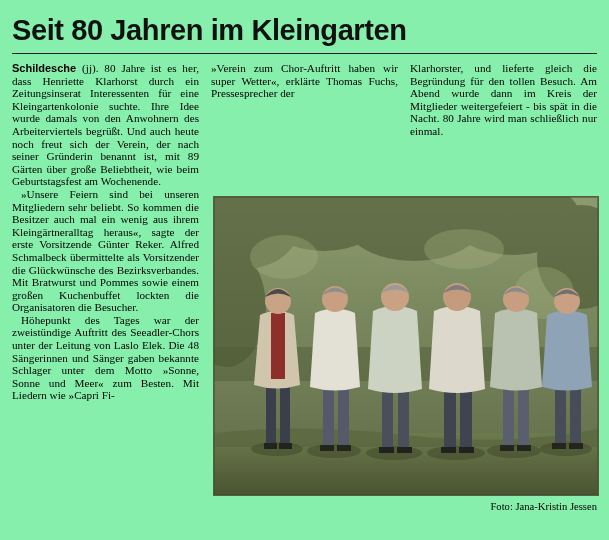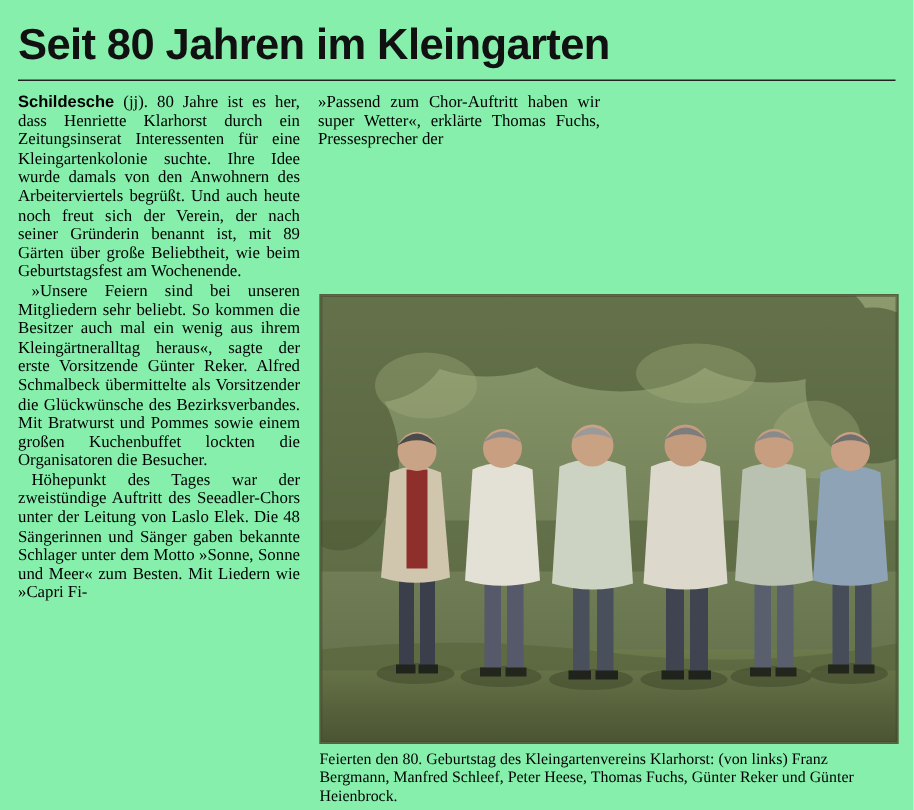--- a/index.html
+++ b/index.html
@@ -120,23 +120,26 @@
   <div class="body-wrap">
     <div class="columns">
 
       <div class="col c1">
         <p><span class="lead-name">Schildesche</span> <span>(jj).</span> <span>80 Jahre ist es her, dass Henriette Klarhorst durch ein Zeitungsinserat Interessenten für eine Kleingartenkolonie suchte. Ihre Idee wurde damals von den Anwohnern des Arbeiterviertels begrüßt. Und auch heute noch freut sich der Verein, der nach seiner Gründerin benannt ist, mit 89 Gärten über große Beliebtheit, wie beim Geburtstagsfest am Wochenende.</span></p>
         <p>»Unsere Feiern sind bei unseren Mitgliedern sehr beliebt. So kommen die Besitzer auch mal ein wenig aus ihrem Kleingärtneralltag heraus«, sagte der erste Vorsitzende Günter Reker. Alfred Schmalbeck übermittelte als Vorsitzender die Glückwünsche des Bezirksverbandes. Mit Bratwurst und Pommes sowie einem großen Kuchenbuffet lockten die Organisatoren die Besucher.</p>
         <p>Höhepunkt des Tages war der zweistündige Auftritt des Seeadler-Chors unter der Leitung von Laslo Elek. Die 48 Sängerinnen und Sänger gaben bekannte Schlager unter dem Motto »Sonne, Sonne und Meer« zum Besten. Mit Liedern wie »Capri Fi-</p>
       </div>
 
       <div class="col c2">
-        <p>»Passend zum Chor-Auftritt haben wir super Wetter«, erklärte Thomas Fuchs, Pressesprecher der</p>
+        <p>»Verein zum Chor-Auftritt haben wir super Wetter«, erklärte Thomas Fuchs, Pressesprecher der</p>
       </div>
 
+      <div class="col c3">
+        <p>Klarhorster, und lieferte gleich die Begründung für den tollen Besuch. Am Abend wurde dann im Kreis der Mitglieder weitergefeiert - bis spät in die Nacht. 80 Jahre wird man schließlich nur einmal.</p>
+      </div>
 
     </div>
   </div>
 
   <div class="photo-block">
     <div class="photo">
       <svg width="384" height="298" viewBox="0 0 384 298">
         <defs>
           <linearGradient id="sky" x1="0" y1="0" x2="0" y2="1">
             <stop offset="0%" stop-color="#8c9a6e"></stop>
@@ -235,18 +238,17 @@
             <path d="M340 100 q13 -15 26 0 q-13 -7 -26 0z" fill="#6f6f6f"></path>
             <rect x="338" y="246" width="14" height="6" fill="#23261d"></rect>
             <rect x="355" y="246" width="14" height="6" fill="#23261d"></rect>
           </g>
         </g>
 
         <rect x="0" y="0" width="384" height="298" fill="none" stroke="#3f4730" stroke-width="2" opacity="0.5"></rect>
       </svg>
     </div>
     <div class="caption">
-      <span>Feierten den 80. Geburtstag des Kleingartenvereins Klarhorst: (von links) Franz Bergmann, Manfred Schleef, Peter Heese, Thomas Fuchs, Günter Reker und Günter Heienbrock.</span>
       <span class="credit">Foto: Jana-Kristin Jessen</span>
     </div>
   </div>
 
 </div>
 
 </body></html>

